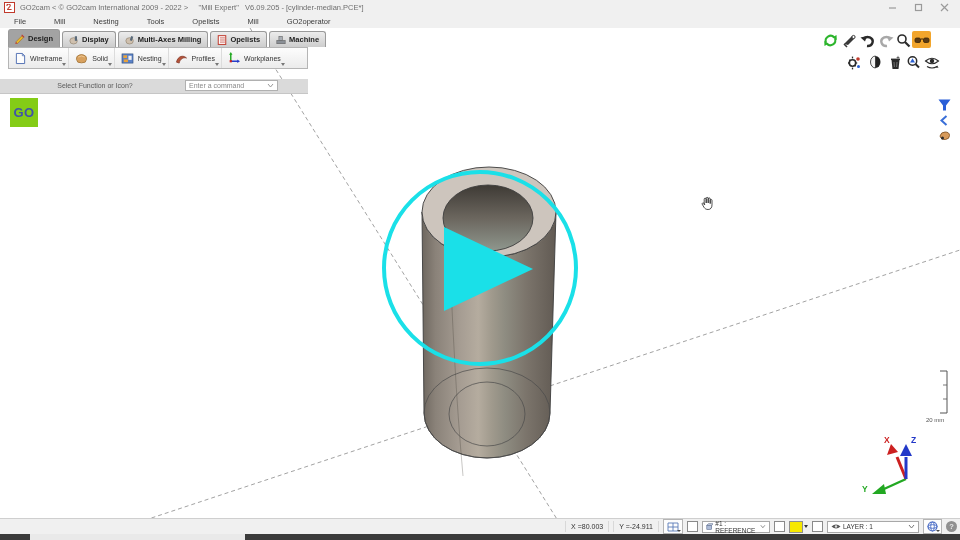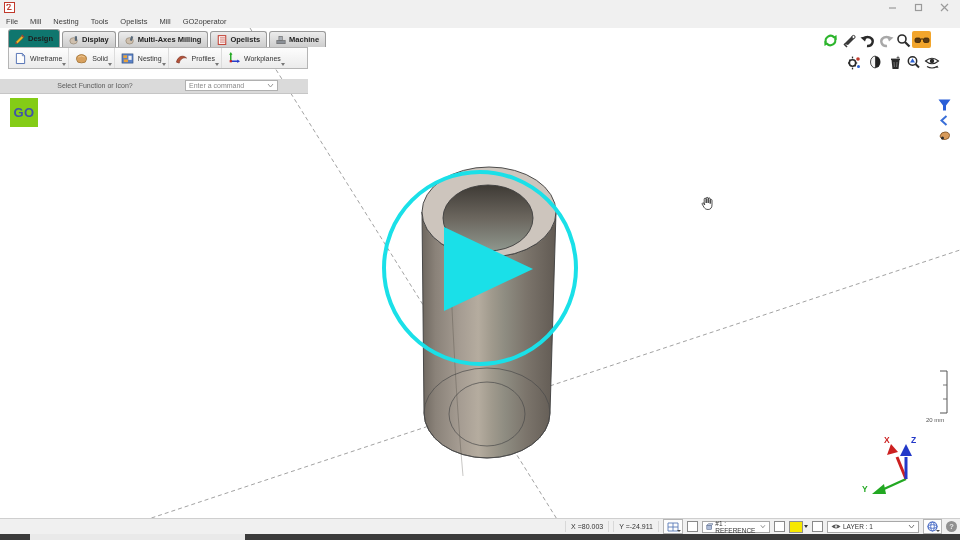--- a/index.html
+++ b/index.html
@@ -12,32 +12,32 @@
   #app-icon{width:9px;height:9px;border:1.3px solid #c0392b;background:#fff;margin:0 5px 0 4px;
             display:flex;align-items:center;justify-content:center;}
   #app-icon svg{display:block}
   #win-title{font-size:7.5px;color:#6f6f6f;white-space:pre;}
   #win-controls{margin-left:auto;display:flex;gap:14px;margin-right:10px;align-items:center;}
   .winbtn{width:12px;height:10px;display:flex;align-items:center;justify-content:center;}
 
   
   #menubar{left:0;top:15px;width:960px;height:13px;background:#f0f0f0;display:flex;align-items:center;
            border-bottom:1px solid #e3e3e3;}
-  .menu-item{font-size:7.5px;color:#3c3c3c;padding:0 6px;}
+  .menu-item{font-size:7.5px;color:#3c3c3c;padding:0 14px;}
 
   
   #main{left:0;top:28px;width:960px;height:490px;background:#ffffff;}
   #scene{position:absolute;left:0;top:0;}
 
   
   #tabstrip{left:8px;top:2px;height:17px;display:flex;align-items:flex-end;}
   .tab{height:15px;display:flex;align-items:center;gap:3px;padding:0 6px;margin-right:2px;
        background:linear-gradient(#ececec,#cdcdcd);border:1px solid #9a9a9a;border-bottom:none;
        border-radius:3px 3px 0 0;font-size:7.5px;font-weight:bold;color:#1e1e1e;}
-  .tab.active{background:#0f766e;height:17px;text-align:center;}
+  .tab.active{background:#a3a3a3;height:17px;text-align:center;}
   .tab svg{display:block}
 
   
   #toolpanel{left:8px;top:19px;width:300px;height:22px;background:linear-gradient(#fdfdfd,#ebebeb);
              border:1px solid #b5b5b5;display:flex;box-sizing:border-box;}
   .tool{position:relative;display:flex;align-items:center;gap:4px;padding:0 6px;font-size:7px;color:#333;
         border-right:1px solid #dcdcdc;}
   .tool:last-child{border-right:none;}
   .tool .dd{position:absolute;right:2px;bottom:2px;width:0;height:0;
             border-left:2.5px solid transparent;border-right:2.5px solid transparent;border-top:3px solid #777;}
@@ -85,20 +85,21 @@
 </style>
 </head>
 <body>
 
 <div id="titlebar" class="abs">
   <div id="app-icon">
     <svg width="7" height="7" viewBox="0 0 7 7">
         <path d="M1,2 a1.6,1.6 0 0 1 3.2,-.6 c.6,1 -2.4,2.6 -2.6,4.1 h4" fill="none" stroke="#c0392b" stroke-width="1.1"></path>
       </svg>
   </div>
+  <div id="win-title">GO2cam &lt; © GO2cam International 2009 - 2022 &gt;     "Mill Expert"   V6.09.205 - [cylinder-median.PCE*]</div>
   <div id="win-controls">
     <span class="winbtn">
       <svg width="9" height="9" viewBox="0 0 9 9">
           <line x1="1" y1="5" x2="8" y2="5" stroke="#9a9a9a" stroke-width="1.2"></line>
         </svg>
       </span>
     <span class="winbtn">
       <svg width="9" height="9" viewBox="0 0 9 9">
           <rect x="1.5" y="1.5" width="6" height="6" fill="none" stroke="#9a9a9a" stroke-width="1.2"></rect>
         </svg>

